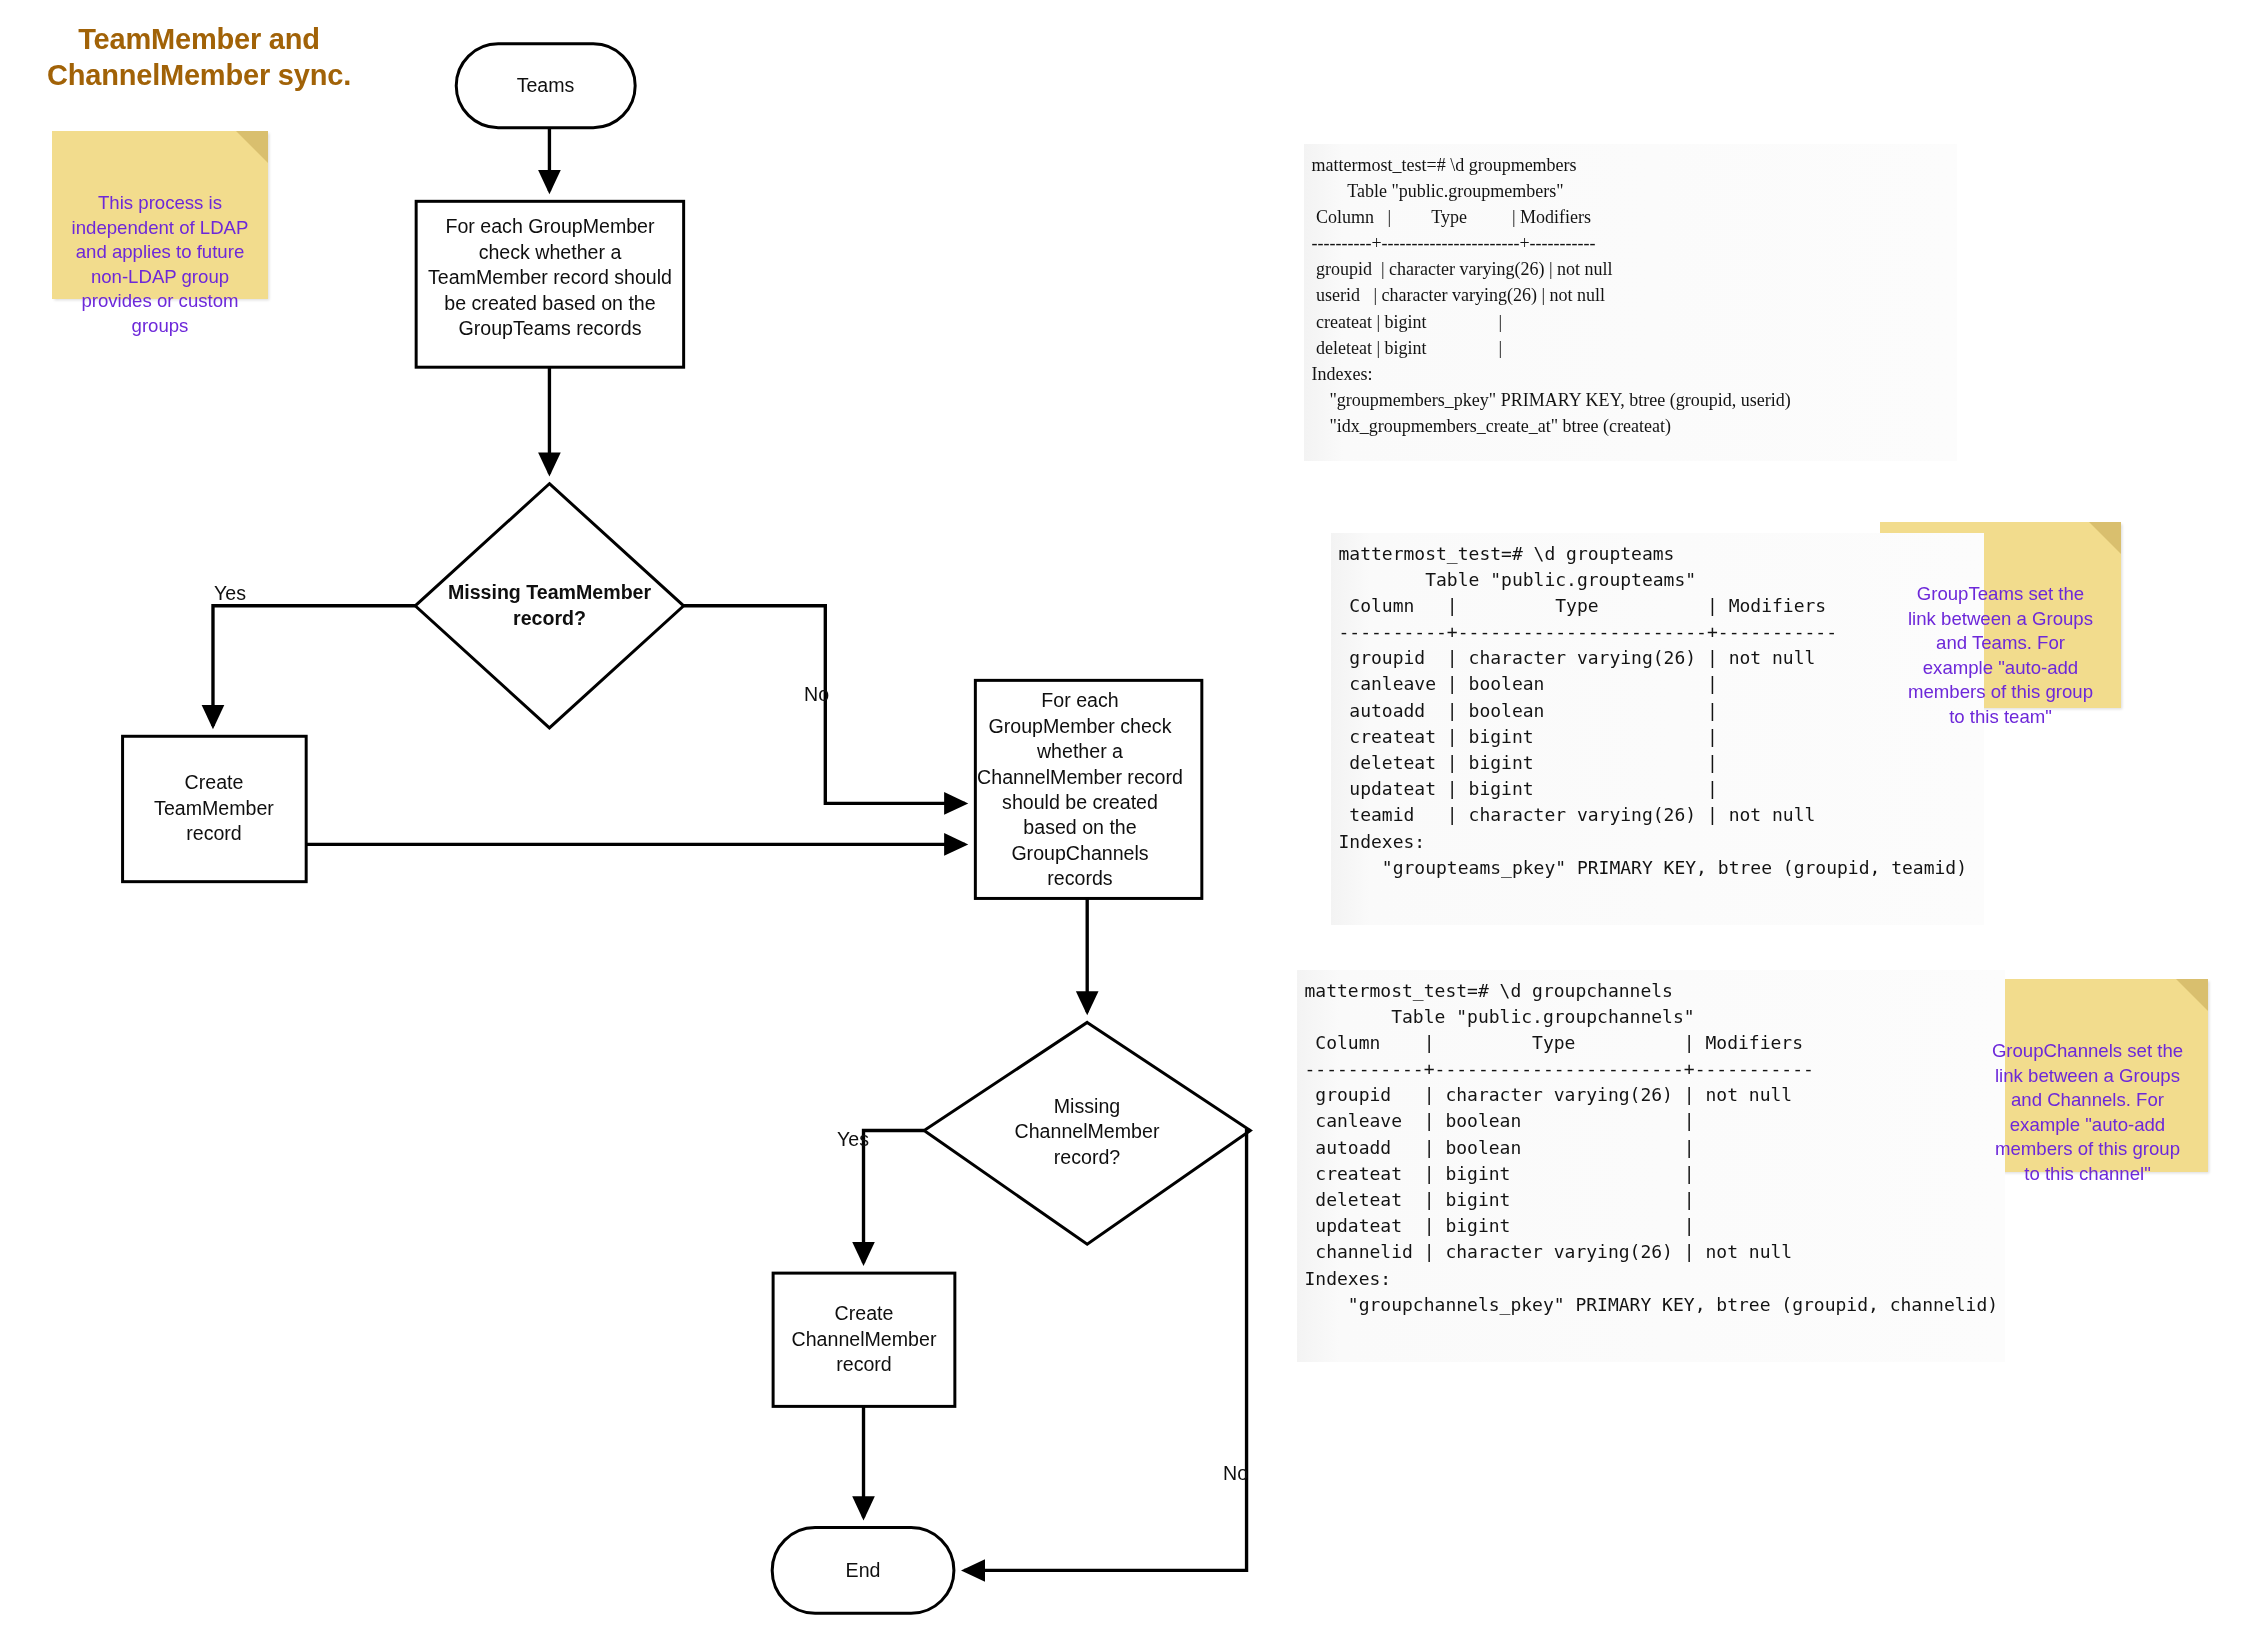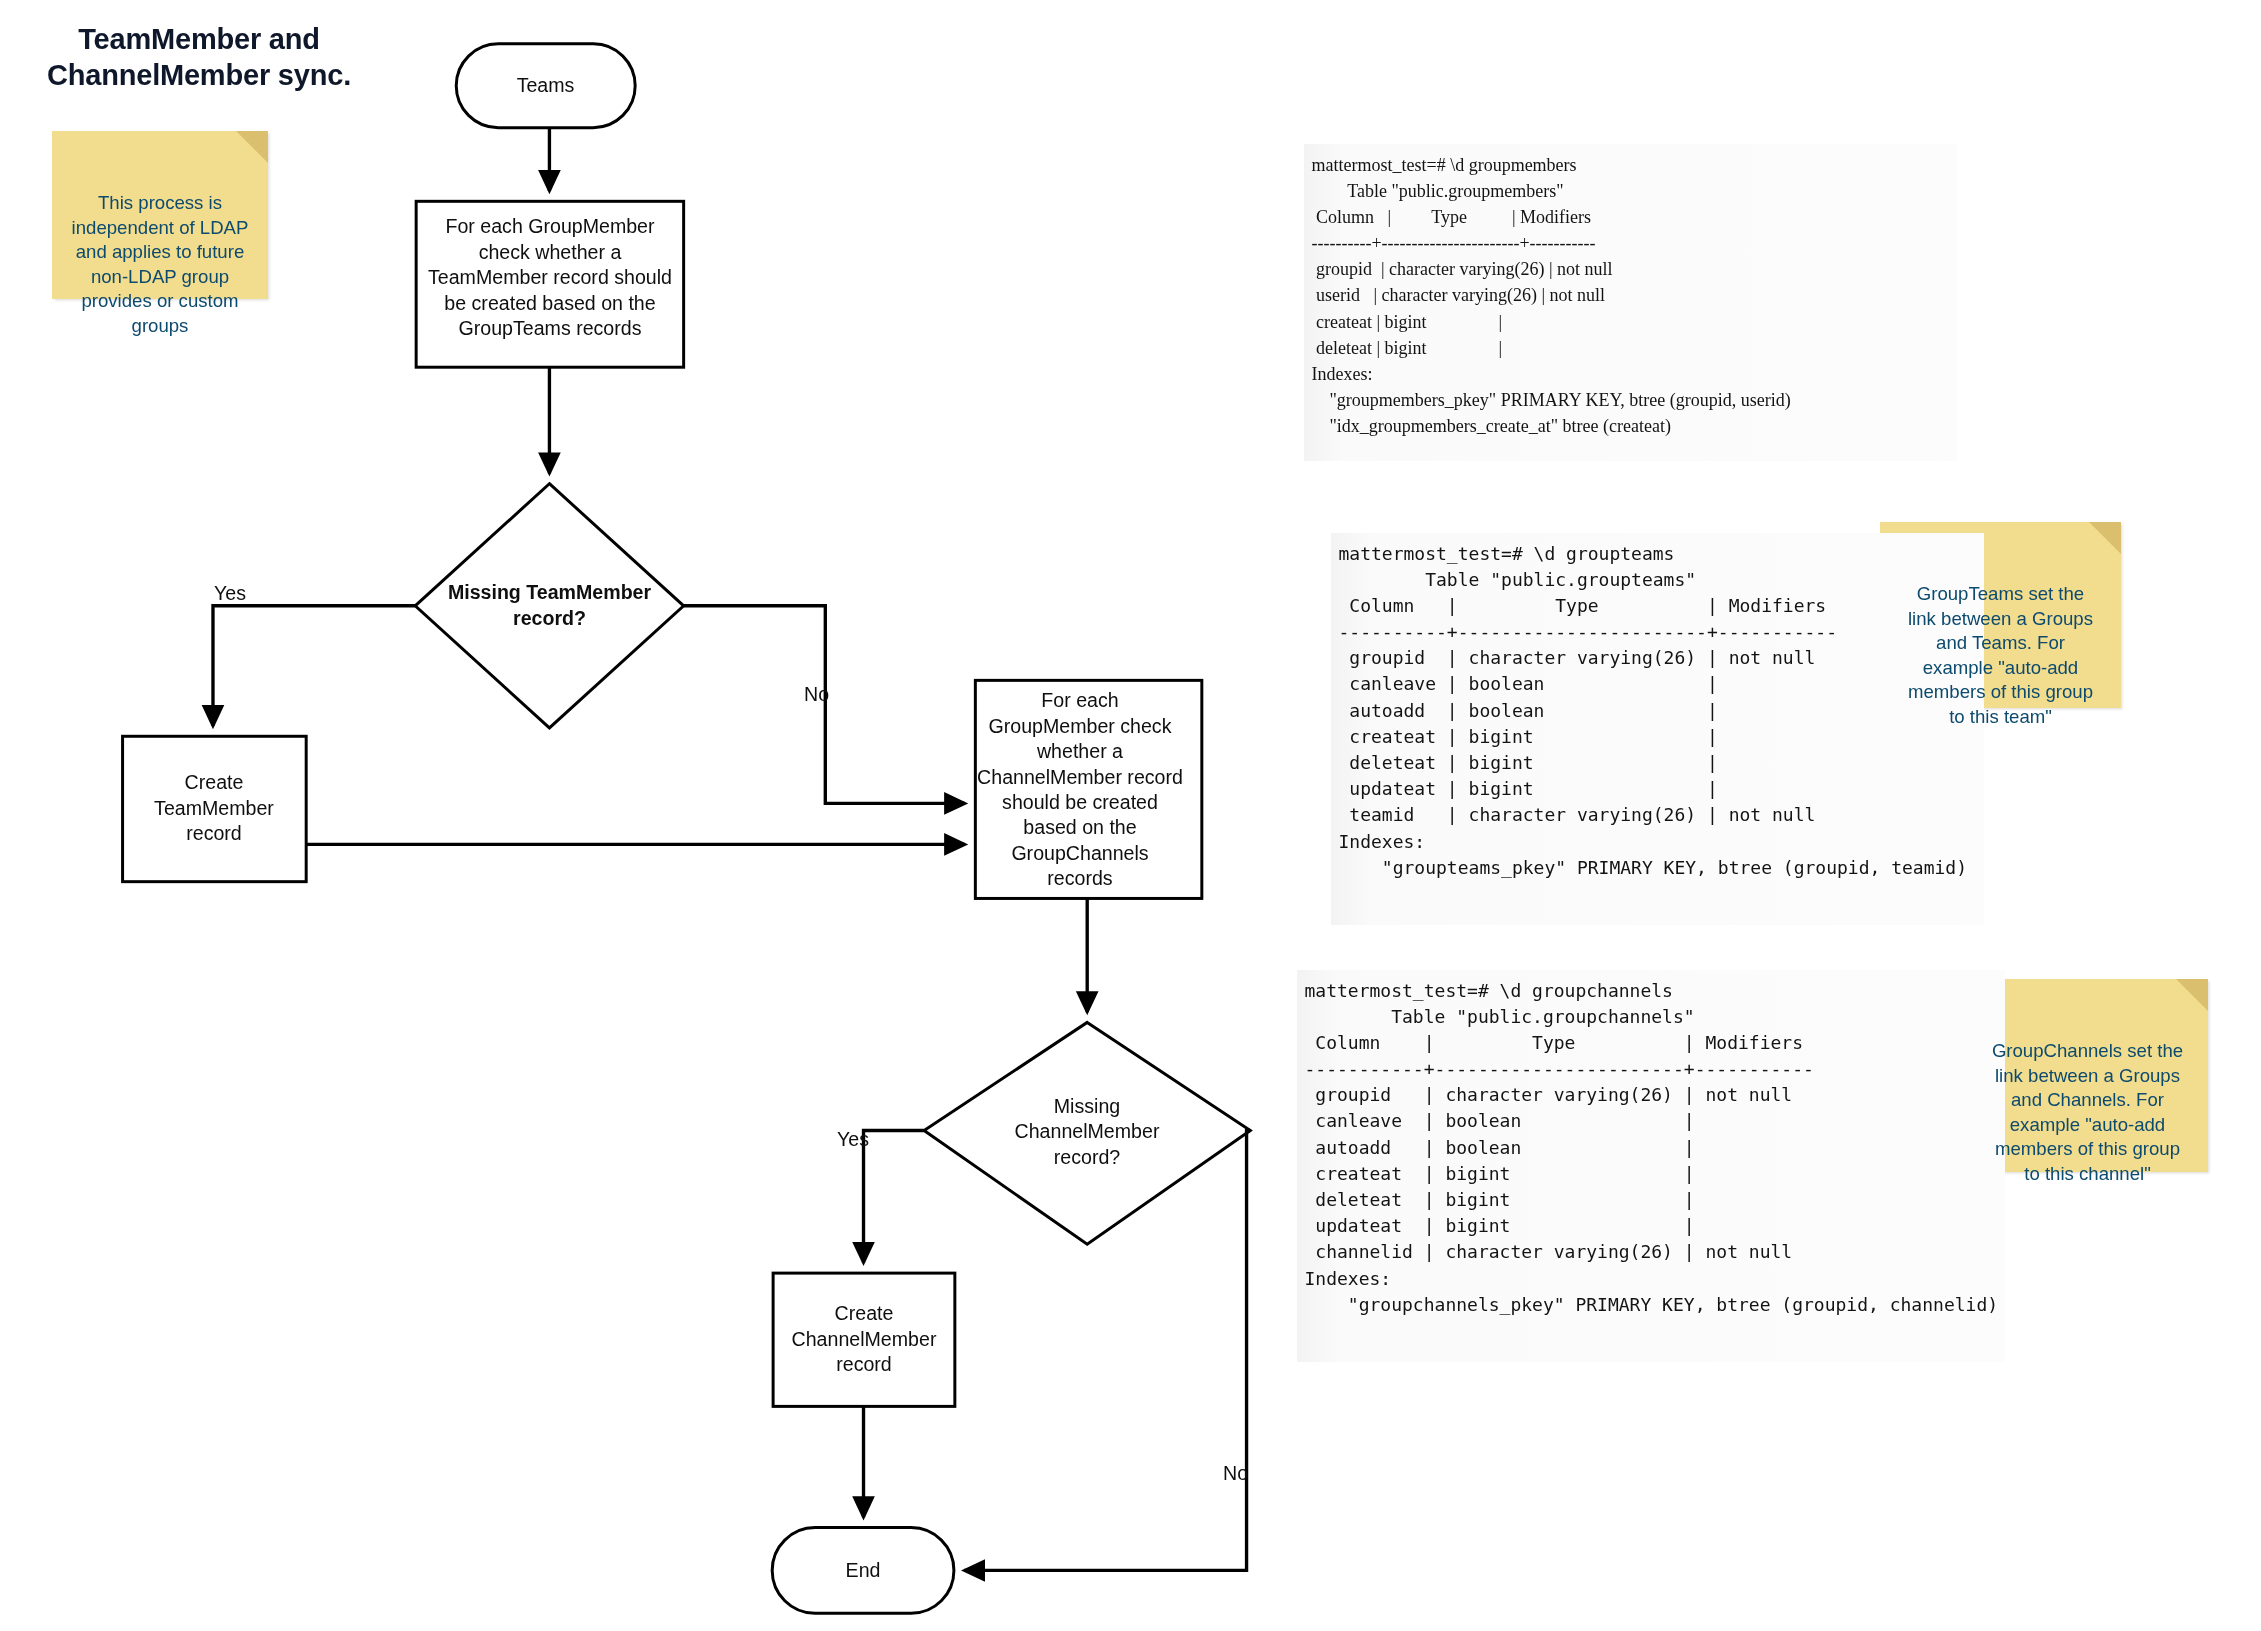--- a/index.html
+++ b/index.html
@@ -38,28 +38,28 @@
   }
 
   
   #page-title {
     position: absolute;
     left: 45px; top: 20.5px; width: 308px;
     text-align: center;
     font-size: 29px; font-weight: bold; line-height: 1.26;
     letter-spacing: -0.2px;
     white-space: pre-line;
-    color: #0f172a;
+    color: #a16207;
   }
 
   
   .sticky {
     position: absolute;
     background: #f2dc8d;
-    color: #0c4a6e;
+    color: #6d28d9;
     font-size: 18.6px; line-height: 1.32;
     text-align: center;
     padding: 11.2px 13px 13px 13px;
     white-space: pre-line;
     box-shadow: 1.9px 1.9px 2.8px rgba(0,0,0,0.14);
   }
   .sticky .fold {
     position: absolute; top: 0; right: 0;
     width: 32px; height: 32px;
     background: #d9bf6e;

